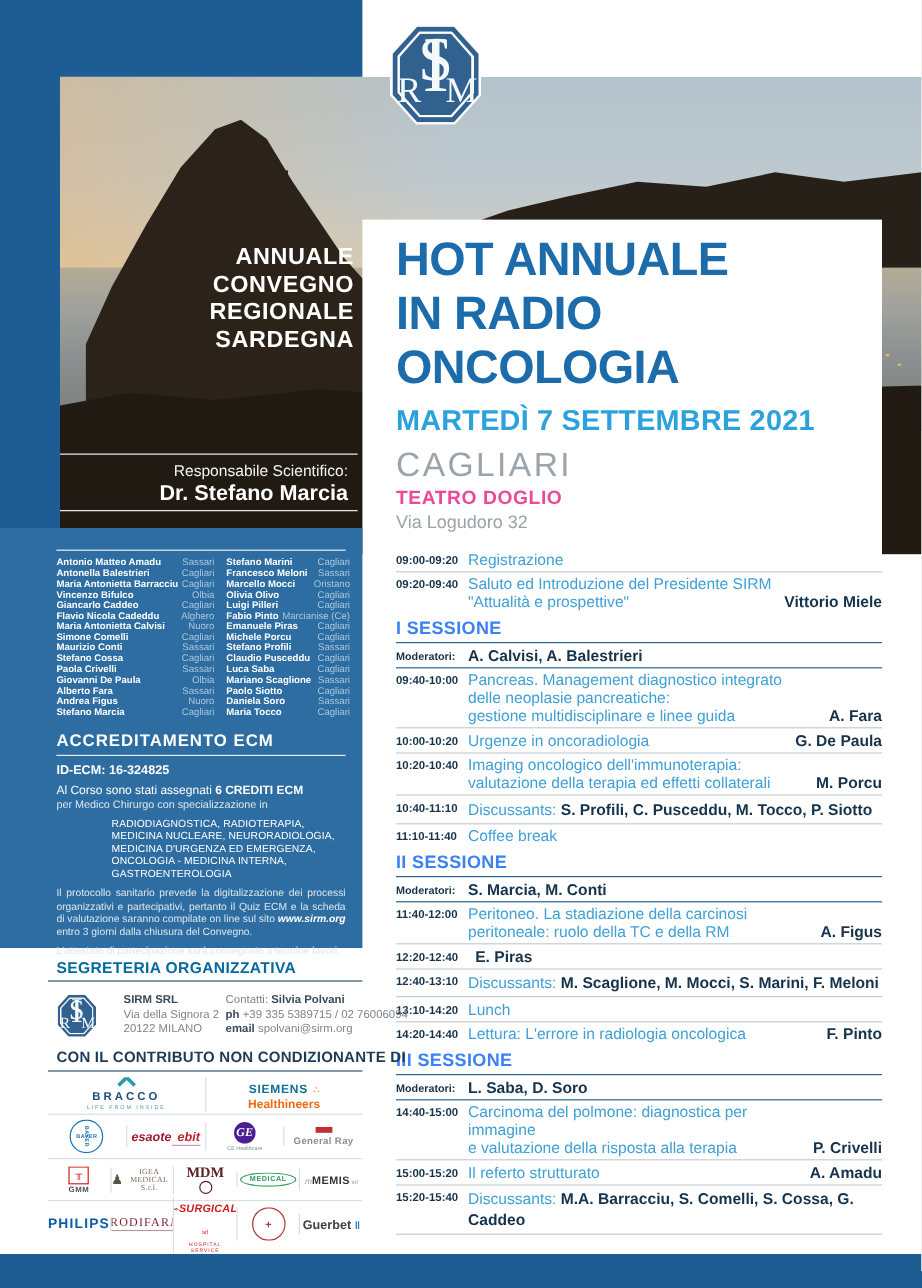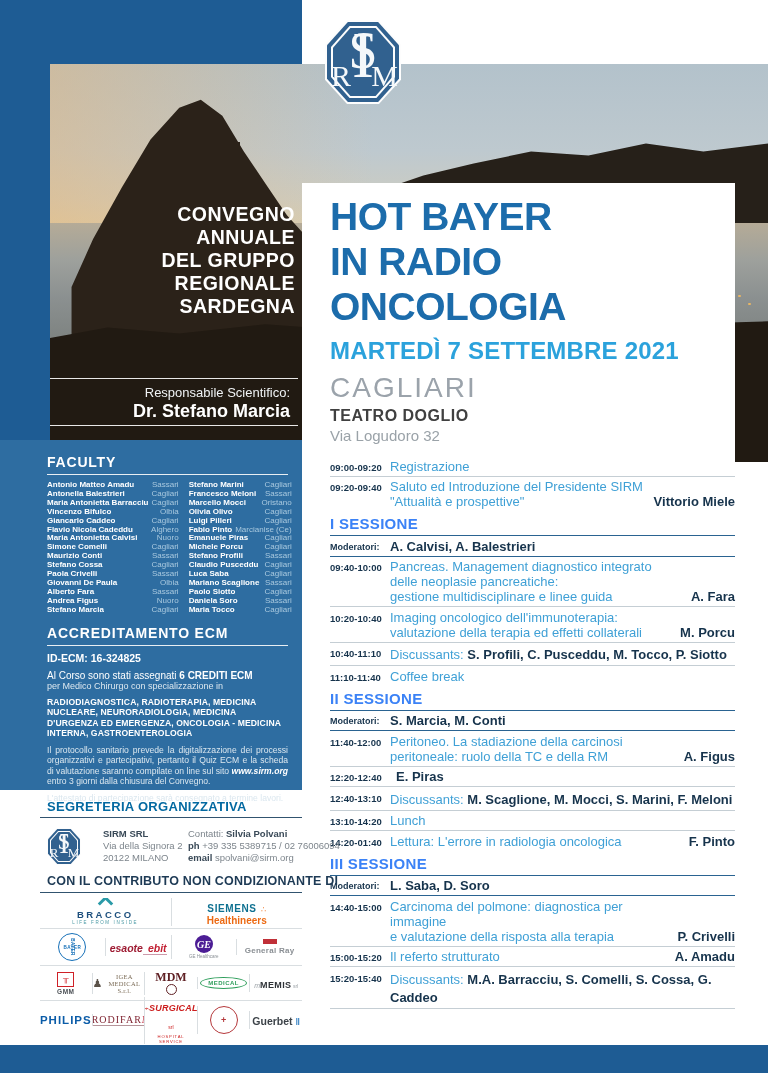--- a/index.html
+++ b/index.html
@@ -51,21 +51,21 @@
     border-top:1px solid rgba(255,255,255,.9);border-bottom:1px solid rgba(255,255,255,.9);
     text-align:right;padding-right:8px;box-sizing:border-box;color:#fff;}
   .resp .rlab{font-size:13px;font-weight:400;margin-top:6px;color:#f0f3f5;}
   .resp .rname{font-size:18px;font-weight:bold;margin-top:1px;}
   
   .panel{position:absolute;left:302px;top:183px;width:433px;height:862px;background:#ffffff;}
   .title{position:absolute;left:330px;top:194px;color:#1c6cab;font-weight:bold;
     font-size:39px;line-height:45px;letter-spacing:-.5px;}
   .date{position:absolute;left:330px;top:337px;color:#2ba2dc;font-weight:bold;font-size:24px;letter-spacing:.2px;}
   .city{position:absolute;left:330px;top:372px;color:#9ba3ab;font-size:28px;font-weight:400;letter-spacing:2px;}
-  .venue{position:absolute;left:330px;top:407px;color:#404040;font-size:16px;font-weight:bold;letter-spacing:.5px;}
+  .venue{position:absolute;left:330px;top:407px;color:#ec4899;font-size:16px;font-weight:bold;letter-spacing:.5px;}
   .addr{position:absolute;left:330px;top:427px;color:#9aa2a8;font-size:15px;}
   
   .schedule{position:absolute;left:330px;top:456px;width:405px;}
   .s-row{display:flex;align-items:flex-start;padding:2.5px 0 2px 0;border-bottom:1px solid #c5ced4;}
   .s-row.nb{border-bottom:none;}
   .s-time{flex:0 0 60px;font-size:9.5px;font-weight:bold;color:#16334c;padding-top:3px;}
   .s-body{flex:1 1 auto;}
   .s-title{font-size:13px;line-height:15px;color:#3fa0d6;}
   .s-speaker{flex:0 0 auto;align-self:flex-end;font-size:13px;font-weight:bold;color:#16334c;padding-left:6px;}
   .s-disc{font-size:13px;color:#3fa0d6;}
@@ -82,21 +82,21 @@
   .fac-cols{display:flex;gap:10px;}
   .fac-col{flex:1 1 50%;}
   .fac-row{display:flex;justify-content:space-between;line-height:8.9px;}
   .fac-name{font-size:8px;font-weight:bold;white-space:nowrap;}
   .fac-city{font-size:8px;color:#a9c9df;white-space:nowrap;padding-left:3px;}
   .ecm{margin-top:10px;}
   .ecm-id{font-size:10.5px;font-weight:bold;margin-top:2px;}
   .ecm-p1{font-size:10px;margin-top:6px;line-height:11.5px;}
   .ecm-p1b{font-weight:bold;}
   .ecm-p2{font-size:9px;color:#dbe7ef;line-height:10.5px;}
-  .ecm-spec{font-size:8.6px;font-weight:bold;line-height:10.5px;margin-top:5px;letter-spacing:.1px;}
+  .ecm-spec{font-size:8.6px;font-weight:normal;line-height:10.5px;margin-top:5px;letter-spacing:.1px;margin-left:46px;}
   .ecm-proto{font-size:8.6px;color:#dbe7ef;line-height:10.5px;margin-top:6px;text-align:justify;}
   .ecm-proto b{color:#fff;font-style:italic;}
   .ecm-att{font-size:8.6px;color:#dbe7ef;margin-top:6px;}
   
   .seg-title{position:absolute;left:47px;top:799px;font-size:13px;font-weight:bold;color:#0369a1;letter-spacing:.3px;}
   .seg-line{position:absolute;left:40px;top:817px;width:262px;border-top:1.5px solid #31536f;}
   .seg-info{position:absolute;left:103px;top:828px;font-size:9.5px;line-height:12px;color:#7d858c;}
   .seg-info .b{font-weight:bold;color:#3a4a58;}
   .seg-contact{position:absolute;left:188px;top:828px;font-size:9.5px;line-height:12px;color:#7d858c;}
   .seg-contact .b{font-weight:bold;color:#3a4a58;}
@@ -178,33 +178,32 @@
     <div class="l l2"></div>
     <div class="l l3"></div>
     <div class="l l4"></div>
     <span class="mono m-s">S</span>
     <span class="mono m-i">I</span>
     <span class="mono m-r">R</span>
     <span class="mono m-m">M</span>
   </div>
 
   <div class="convegno">
+    <div>ANNUALE</div>
     <div>CONVEGNO</div>
-    <div>ANNUALE</div>
-    <div>DEL GRUPPO</div>
     <div>REGIONALE</div>
     <div>SARDEGNA</div>
   </div>
   <div class="resp">
     <div class="rlab">Responsabile Scientifico:</div>
     <div class="rname">Dr. Stefano Marcia</div>
   </div>
 
   <div class="title">
-    <div>HOT BAYER</div>
+    <div>HOT ANNUALE</div>
     <div>IN RADIO</div>
     <div>ONCOLOGIA</div>
   </div>
   <div class="date">MARTEDÌ 7 SETTEMBRE 2021</div>
   <div class="city">CAGLIARI</div>
   <div class="venue">TEATRO DOGLIO</div>
   <div class="addr">Via Logudoro 32</div>
 
   <div class="schedule" id="schedule">
       <div class="s-row">
@@ -229,20 +228,28 @@
       </div>
       <div class="s-row">
         <span class="s-time">09:40-10:00</span>
                    <div class="s-body">
                      <div class="s-title">Pancreas. Management diagnostico integrato<br>delle neoplasie pancreatiche:<br>gestione multidisciplinare e linee guida</div>
 
                    </div>
                    <span class="s-speaker">A. Fara</span>
       </div>
       <div class="s-row">
+        <span class="s-time">10:00-10:20</span>
+                   <div class="s-body">
+                     <div class="s-title">Urgenze in oncoradiologia</div>
+
+                   </div>
+                   <span class="s-speaker">G. De Paula</span>
+      </div>
+      <div class="s-row">
         <span class="s-time">10:20-10:40</span>
                    <div class="s-body">
                      <div class="s-title">Imaging oncologico dell'immunoterapia:<br>valutazione della terapia ed effetti collaterali</div>
 
                    </div>
                    <span class="s-speaker">M. Porcu</span>
       </div>
       <div class="s-row">
         <span class="s-time">10:40-11:10</span>
                    <div class="s-body"><span class="s-disc">Discussants: </span><span class="s-names">S. Profili, C. Pusceddu, M. Tocco, P. Siotto</span></div>
@@ -276,21 +283,21 @@
                    <div class="s-body"><span class="s-disc">Discussants: </span><span class="s-names">M. Scaglione, M. Mocci, S. Marini, F. Meloni</span></div>
       </div>
       <div class="s-row">
         <span class="s-time">13:10-14:20</span>
                    <div class="s-body">
                      <div class="s-title">Lunch</div>
 
                    </div>
                    </div>
       <div class="s-row nb">
-        <span class="s-time">14:20-01:40</span>
+        <span class="s-time">14:20-14:40</span>
                    <div class="s-body">
                      <div class="s-title">Lettura: L'errore in radiologia oncologica</div>
 
                    </div>
                    <span class="s-speaker">F. Pinto</span>
       </div>
       <div class="s-session">III SESSIONE</div>
       <div class="s-row s-mod">
         <span class="s-time s-modlab">Moderatori:</span>
                    <span class="s-names">L. Saba, D. Soro</span>
@@ -311,21 +318,20 @@
                    </div>
                    <span class="s-speaker">A. Amadu</span>
       </div>
       <div class="s-row">
         <span class="s-time">15:20-15:40</span>
                    <div class="s-body"><span class="s-disc">Discussants: </span><span class="s-names">M.A. Barracciu, S. Comelli, S. Cossa, G. Caddeo</span></div>
       </div>
     </div>
 
   <div class="facbox">
-    <div class="sec-title">FACULTY</div>
     <hr class="wline">
     <div class="fac-cols" id="faculty">
         <div class="fac-col">
           <div class="fac-row">
             <span class="fac-name">Antonio Matteo Amadu</span>
                    <span class="fac-city">Sassari</span>
           </div>
           <div class="fac-row">
             <span class="fac-name">Antonella Balestrieri</span>
                    <span class="fac-city">Cagliari</span>

